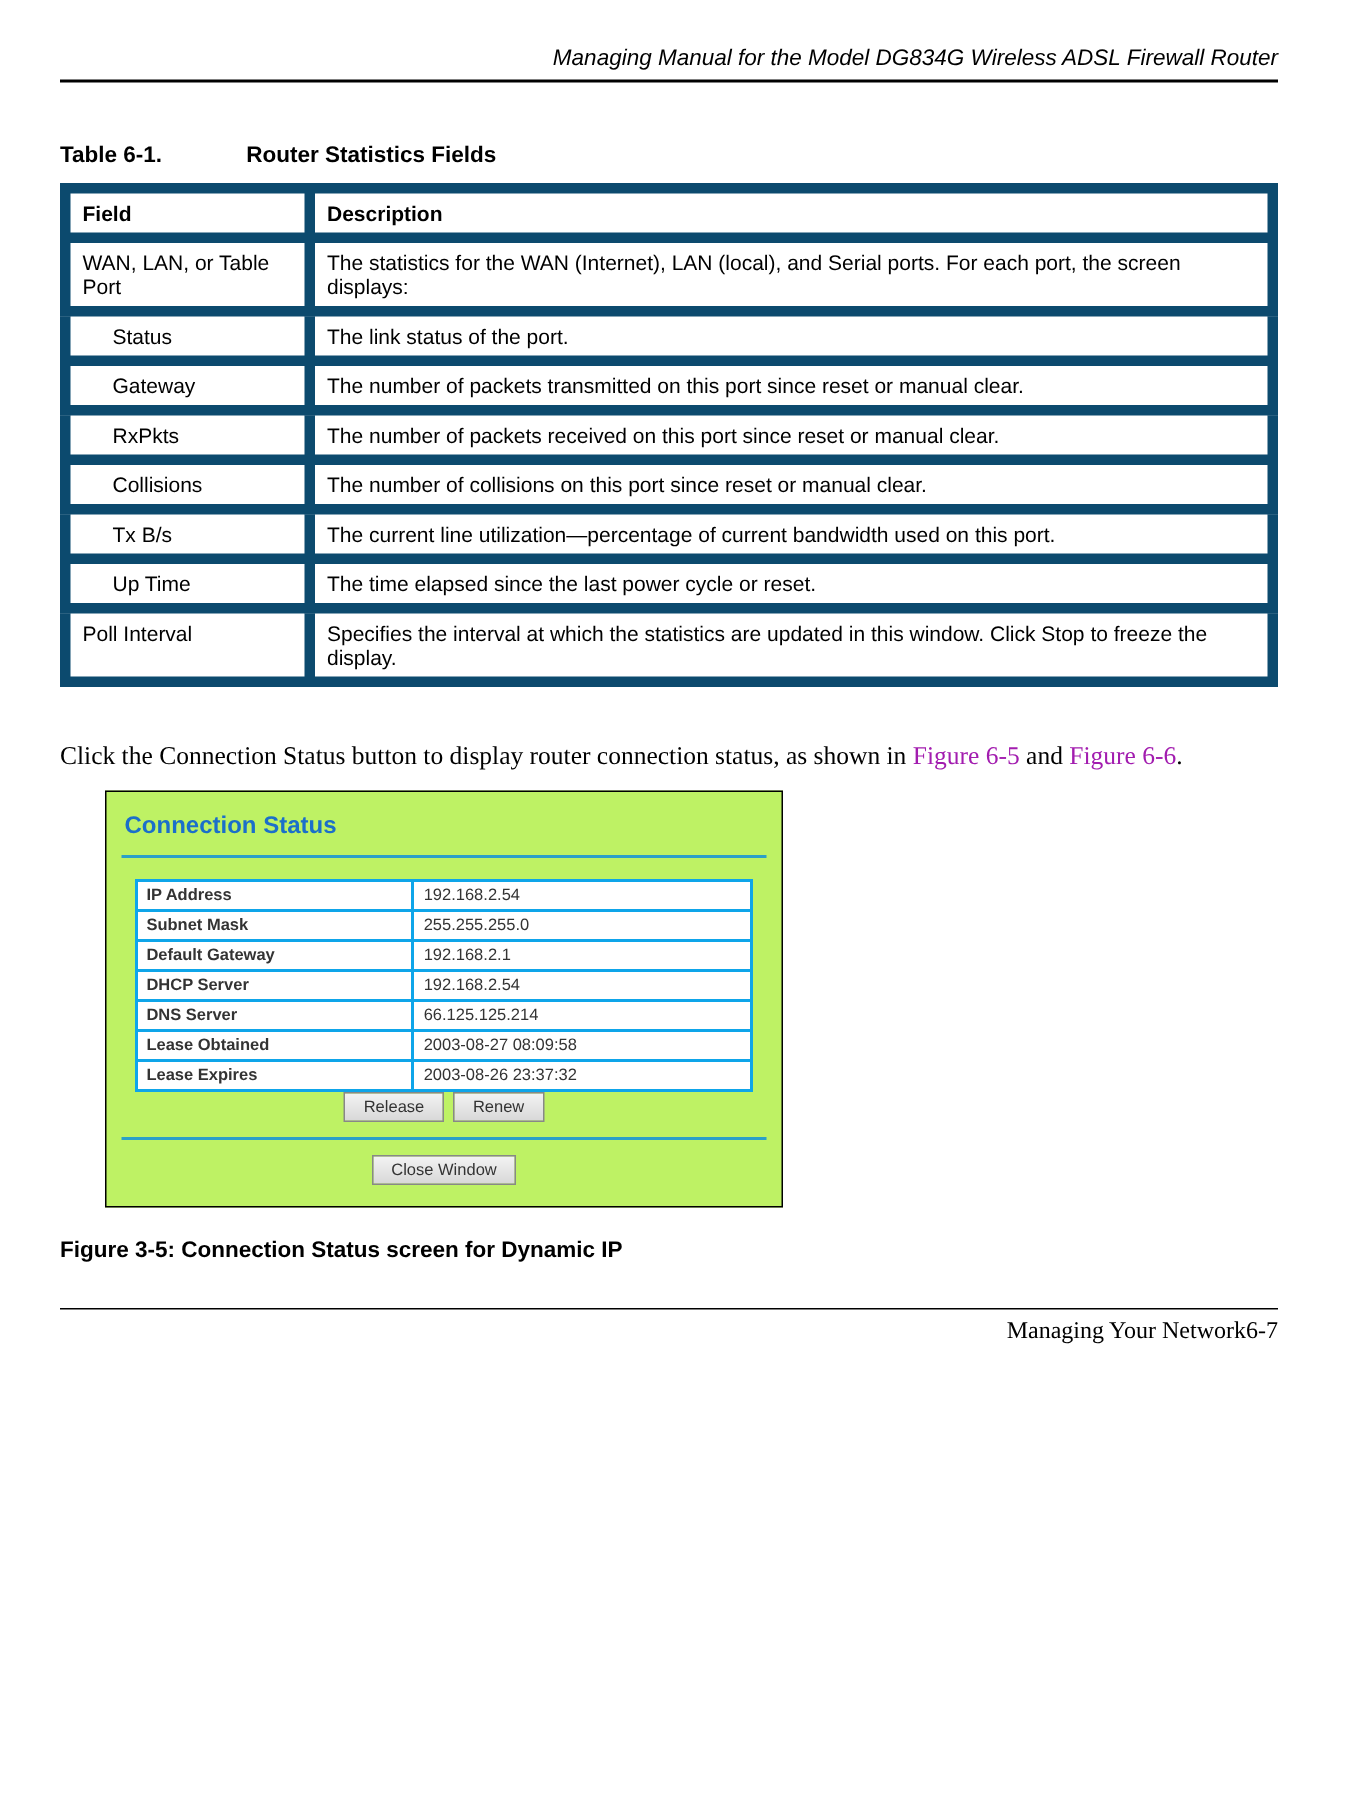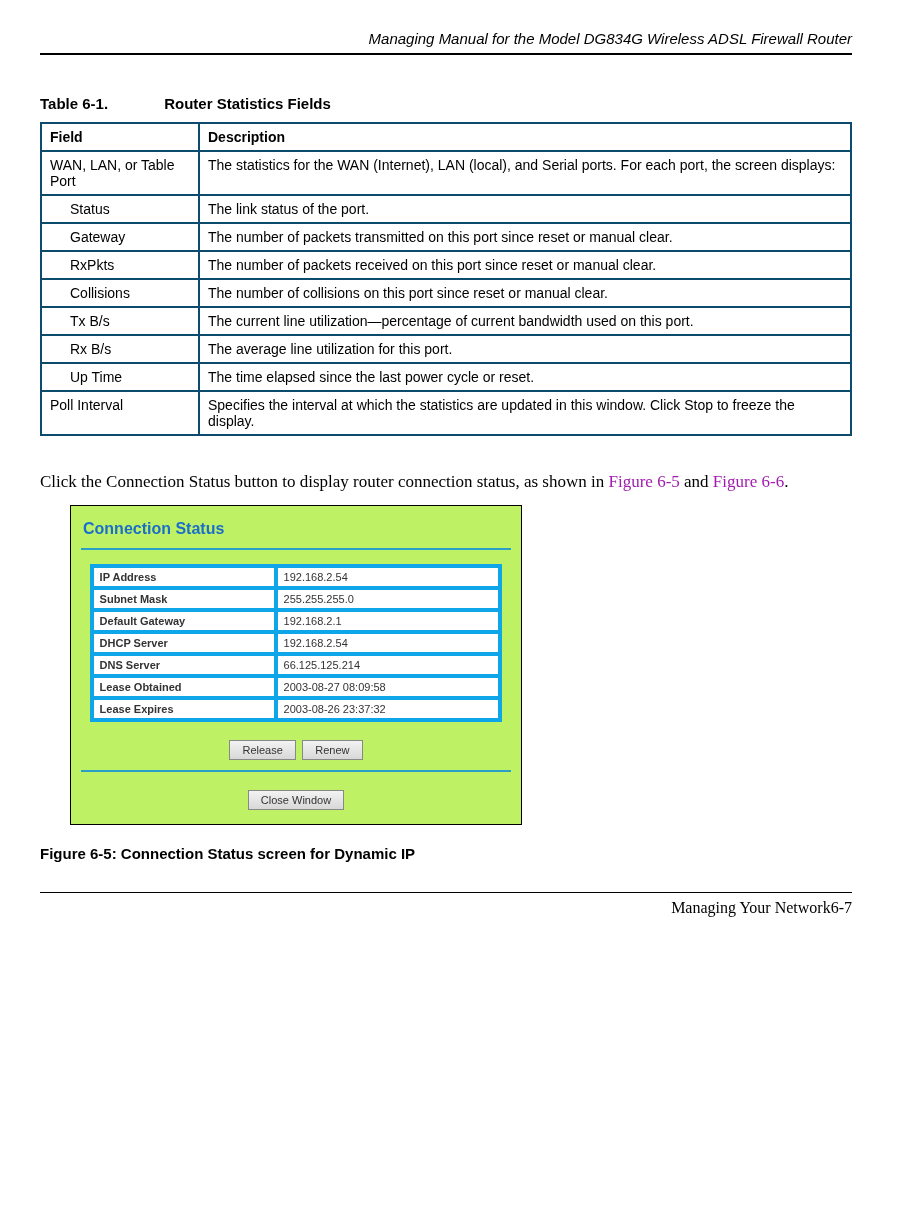--- a/index.html
+++ b/index.html
@@ -31,21 +31,21 @@
     margin-bottom: 10px;
     font-family: Arial, Helvetica, sans-serif;
   }
   .table-caption .tnum { display:inline-block; width:120px;}
   table.router-stats {
     border-collapse: collapse;
     width: 100%;
     font-size: 14px;
   }
   table.router-stats th, table.router-stats td {
-    border: 2px solid #0c4a6e;
+    border: 7px solid #0c4a6e;
     padding: 5px 8px;
     text-align: left;
     vertical-align: top;
   }
   table.router-stats th {
     font-weight: bold;
     background: #fff;
   }
   .col-field { width: 140px; }
   .indent { padding-left: 28px !important; }
@@ -73,30 +73,30 @@
   }
   .cyan-rule { height:2px; background:#2aa0c8; margin: 0 0 14px 0; }
   .conn-table {
     border-collapse: collapse;
     width: 96%;
     margin: 0 auto;
     font-size: 11px;
     background:#fff;
   }
   .conn-table td {
-    border: 4px solid #0ea5e9;
+    border: 2px solid #0ea5e9;
     padding: 3px 6px;
     color:#333;
   }
   .conn-table td.k {
     font-weight: bold;
     width: 45%;
     background:#fff;
   }
-  .btn-row { text-align:center; margin-top: 18px; }
+  .btn-row { text-align:center; }
   .btn {
     display:inline-block;
     background: linear-gradient(#f3f3f3,#d8d8d8);
     border:1px solid #888;
     padding:3px 12px;
     font-size:11px;
     color:#333;
     font-family: Tahoma, Arial, sans-serif;
     margin:0 1px;
   }
@@ -154,24 +154,20 @@
           <td class="indent">RxPkts</td>
           <td>The number of packets received on this port since reset or manual clear.</td>
         </tr>
     <tr>
           <td class="indent">Collisions</td>
           <td>The number of collisions on this port since reset or manual clear.</td>
         </tr>
     <tr>
           <td class="indent">Tx B/s</td>
           <td>The current line utilization—percentage of current bandwidth used on this port.</td>
-        </tr>
-    <tr>
-          <td class="indent">Rx B/s</td>
-          <td>The average line utilization for this port.</td>
         </tr>
     <tr>
           <td class="indent">Up Time</td>
           <td>The time elapsed since the last power cycle or reset.</td>
         </tr>
     <tr>
           <td>Poll Interval</td>
           <td>Specifies the interval at which the statistics are updated in this window. Click Stop to freeze the display.</td>
         </tr>
   </tbody>
@@ -219,21 +215,21 @@
     <div class="btn-row">
       <span class="btn">Release</span>
       <span class="btn">Renew</span>
     </div>
     <div class="cyan-rule2"></div>
     <div class="btn-row">
       <span class="btn">Close Window</span>
     </div>
   </div>
 
-  <div class="figure-caption">Figure 6-5:  Connection Status screen for Dynamic IP</div>
+  <div class="figure-caption">Figure 3-5:  Connection Status screen for Dynamic IP</div>
 
   <hr class="footer-rule">
   <div class="footer">
     <span>Managing Your Network</span>
     <span>6-7</span>
   </div>
 
 </div>
 
 </body></html>

